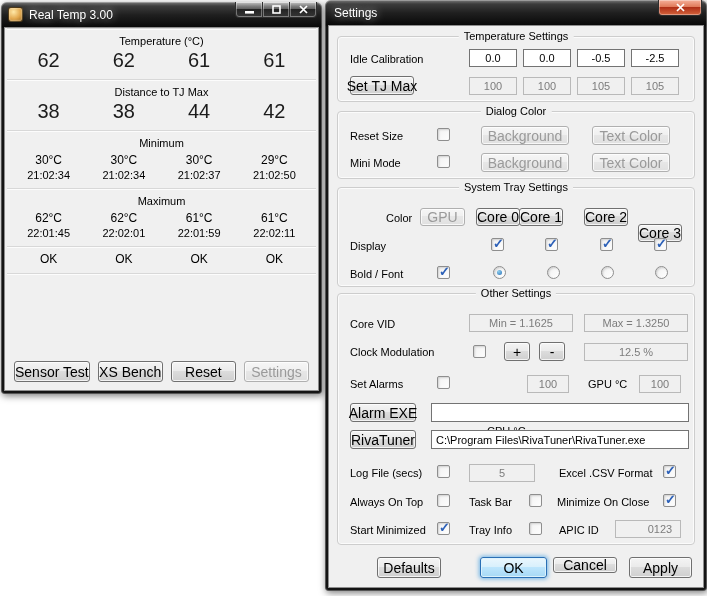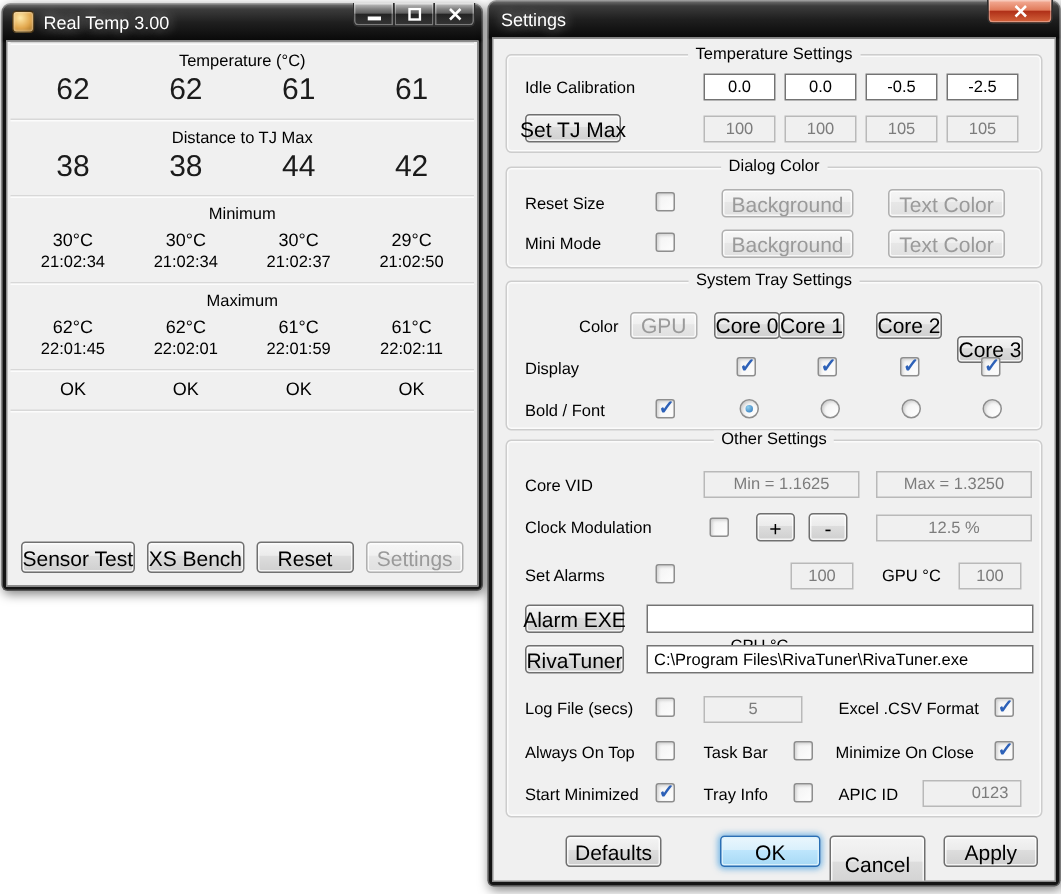--- a/index.html
+++ b/index.html
@@ -328,16 +328,16 @@
       <span class="lbl" style="left:12px; top:230px;">Start Minimized</span>
       <div class="cb scb checked" style="left:99px; top:228px;"></div>
       <span class="lbl" style="left:131px; top:230px;">Tray Info</span>
       <div class="cb scb" style="left:191px; top:228px;"></div>
       <span class="lbl" style="left:221px; top:230px;">APIC ID</span>
       <div class="field sfield dis" style="left:277px; top:226px; width:66px; height:18px;padding-left:24px;">0123</div>
     </div>
 
     <div class="btn sbtn" style="left:20px; top:531px; width:64px; height:21px;margin-left:28px;">Defaults</div>
     <div class="btn sbtn default" style="left:151px; top:531px; width:67px; height:21px;">OK</div>
-    <div class="btn sbtn" style="left:224px; top:531px; width:64px; height:38px;">Cancel</div>
+    <div class="btn sbtn" style="left:224px; top:531px; width:64px; height:16px;">Cancel</div>
     <div class="btn sbtn" style="left:300px; top:531px; width:63px; height:21px;">Apply</div>
   </div>
 </div>
 
 </body></html>

